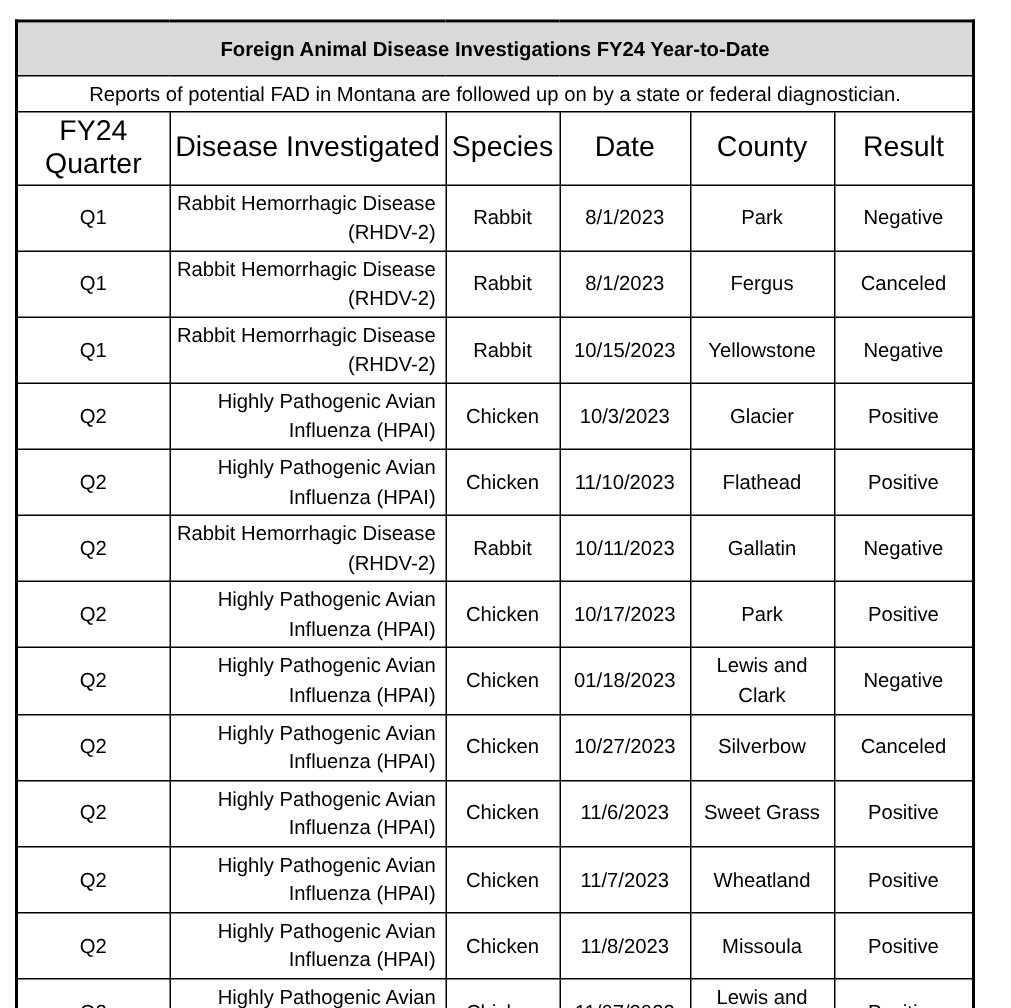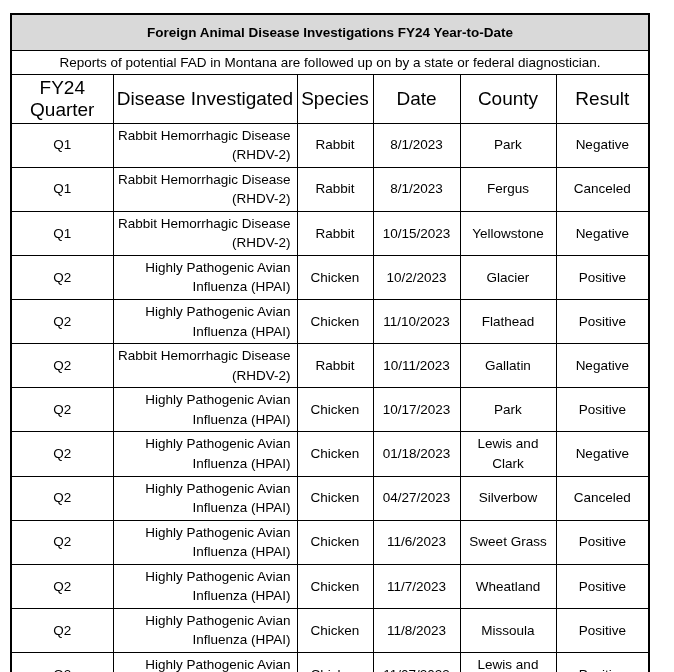--- a/index.html
+++ b/index.html
@@ -107,21 +107,21 @@
     <td class="cell-disease">Rabbit Hemorrhagic Disease (RHDV-2)</td>
     <td class="cell-species">Rabbit</td>
     <td class="cell-date">10/15/2023</td>
     <td class="cell-county">Yellowstone</td>
     <td class="cell-result">Negative</td>
   </tr>
         <tr class="data-row">
     <td class="cell-quarter">Q2</td>
     <td class="cell-disease">Highly Pathogenic Avian Influenza (HPAI)</td>
     <td class="cell-species">Chicken</td>
-    <td class="cell-date">10/2/2023</td>
+    <td class="cell-date">10/3/2023</td>
     <td class="cell-county">Glacier</td>
     <td class="cell-result">Positive</td>
   </tr>
         <tr class="data-row">
     <td class="cell-quarter">Q2</td>
     <td class="cell-disease">Highly Pathogenic Avian Influenza (HPAI)</td>
     <td class="cell-species">Chicken</td>
     <td class="cell-date">11/10/2023</td>
     <td class="cell-county">Flathead</td>
     <td class="cell-result">Positive</td>
@@ -147,21 +147,21 @@
     <td class="cell-disease">Highly Pathogenic Avian Influenza (HPAI)</td>
     <td class="cell-species">Chicken</td>
     <td class="cell-date">01/18/2023</td>
     <td class="cell-county">Lewis and Clark</td>
     <td class="cell-result">Negative</td>
   </tr>
         <tr class="data-row">
     <td class="cell-quarter">Q2</td>
     <td class="cell-disease">Highly Pathogenic Avian Influenza (HPAI)</td>
     <td class="cell-species">Chicken</td>
-    <td class="cell-date">04/27/2023</td>
+    <td class="cell-date">10/27/2023</td>
     <td class="cell-county">Silverbow</td>
     <td class="cell-result">Canceled</td>
   </tr>
         <tr class="data-row">
     <td class="cell-quarter">Q2</td>
     <td class="cell-disease">Highly Pathogenic Avian Influenza (HPAI)</td>
     <td class="cell-species">Chicken</td>
     <td class="cell-date">11/6/2023</td>
     <td class="cell-county">Sweet Grass</td>
     <td class="cell-result">Positive</td>

